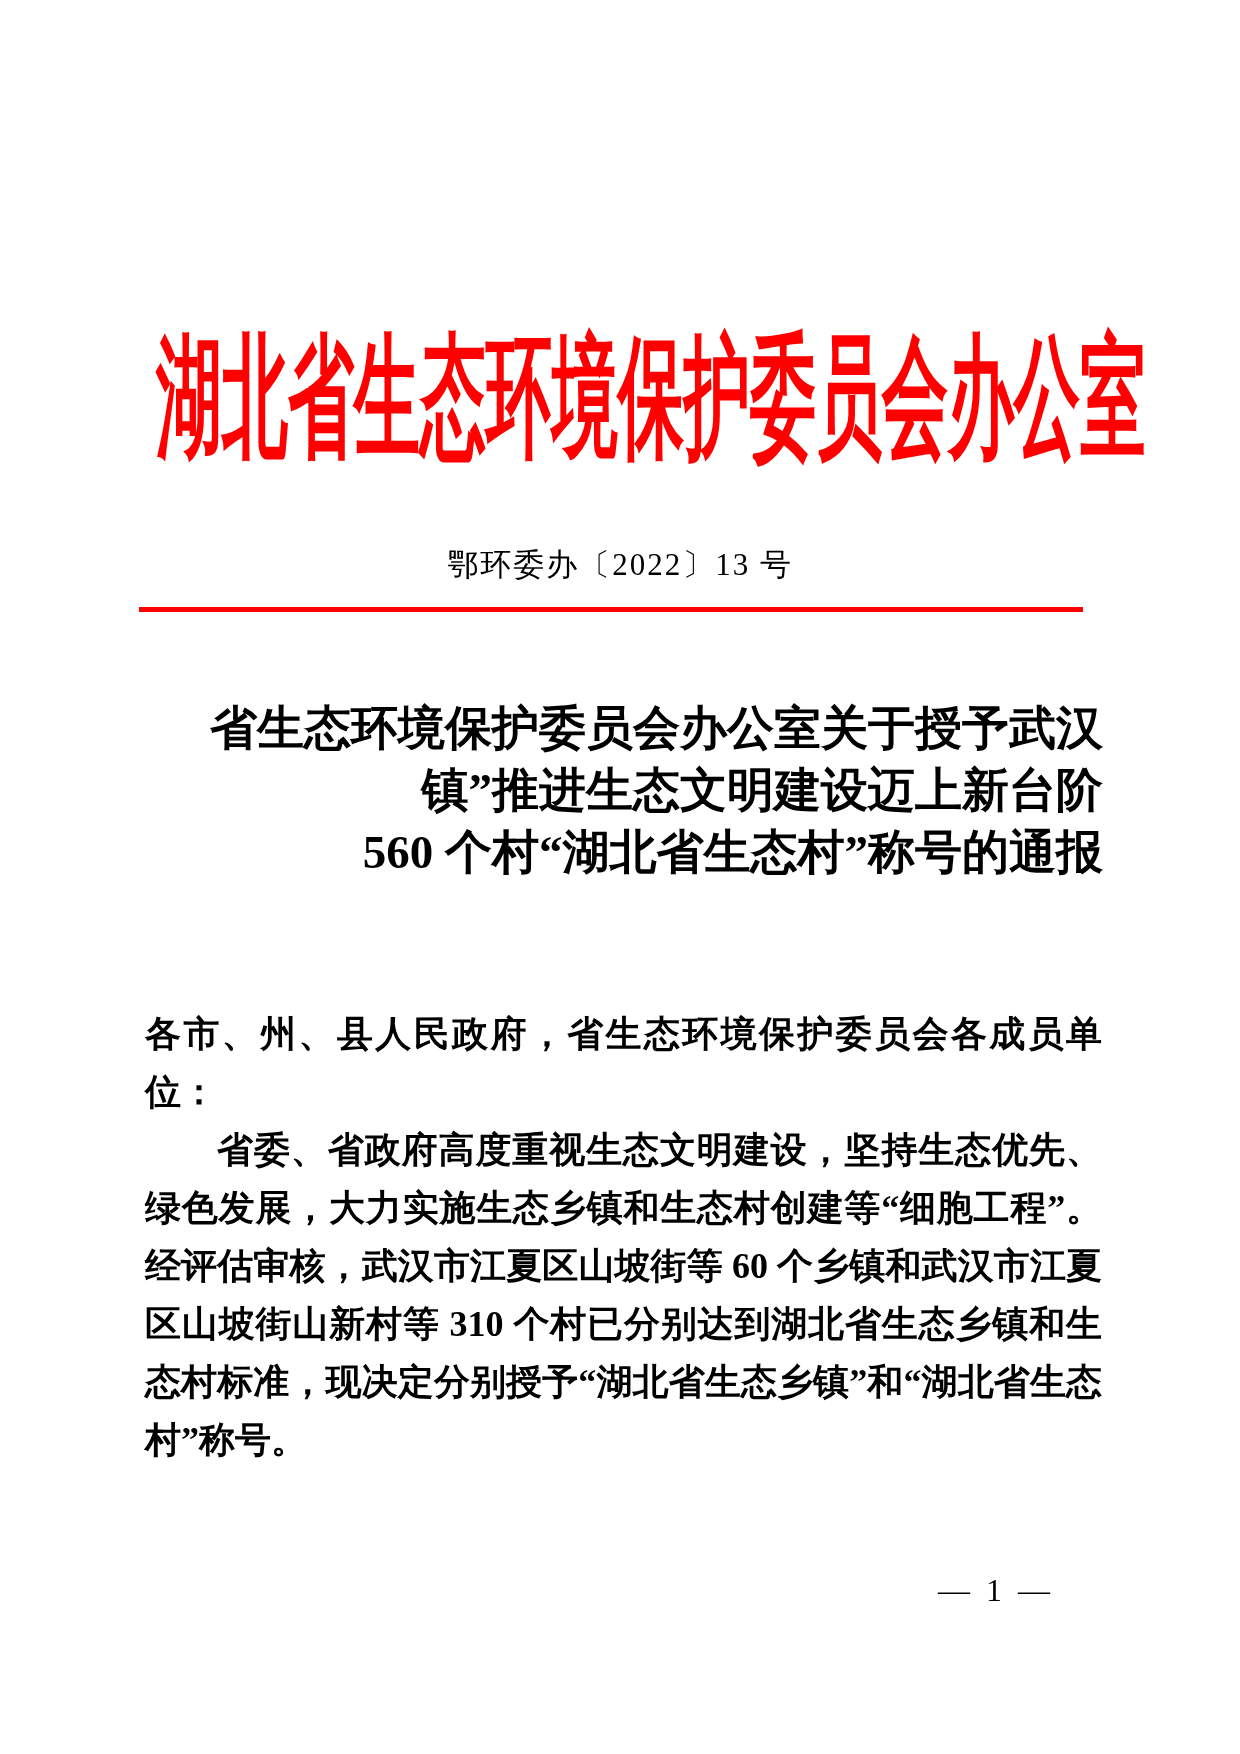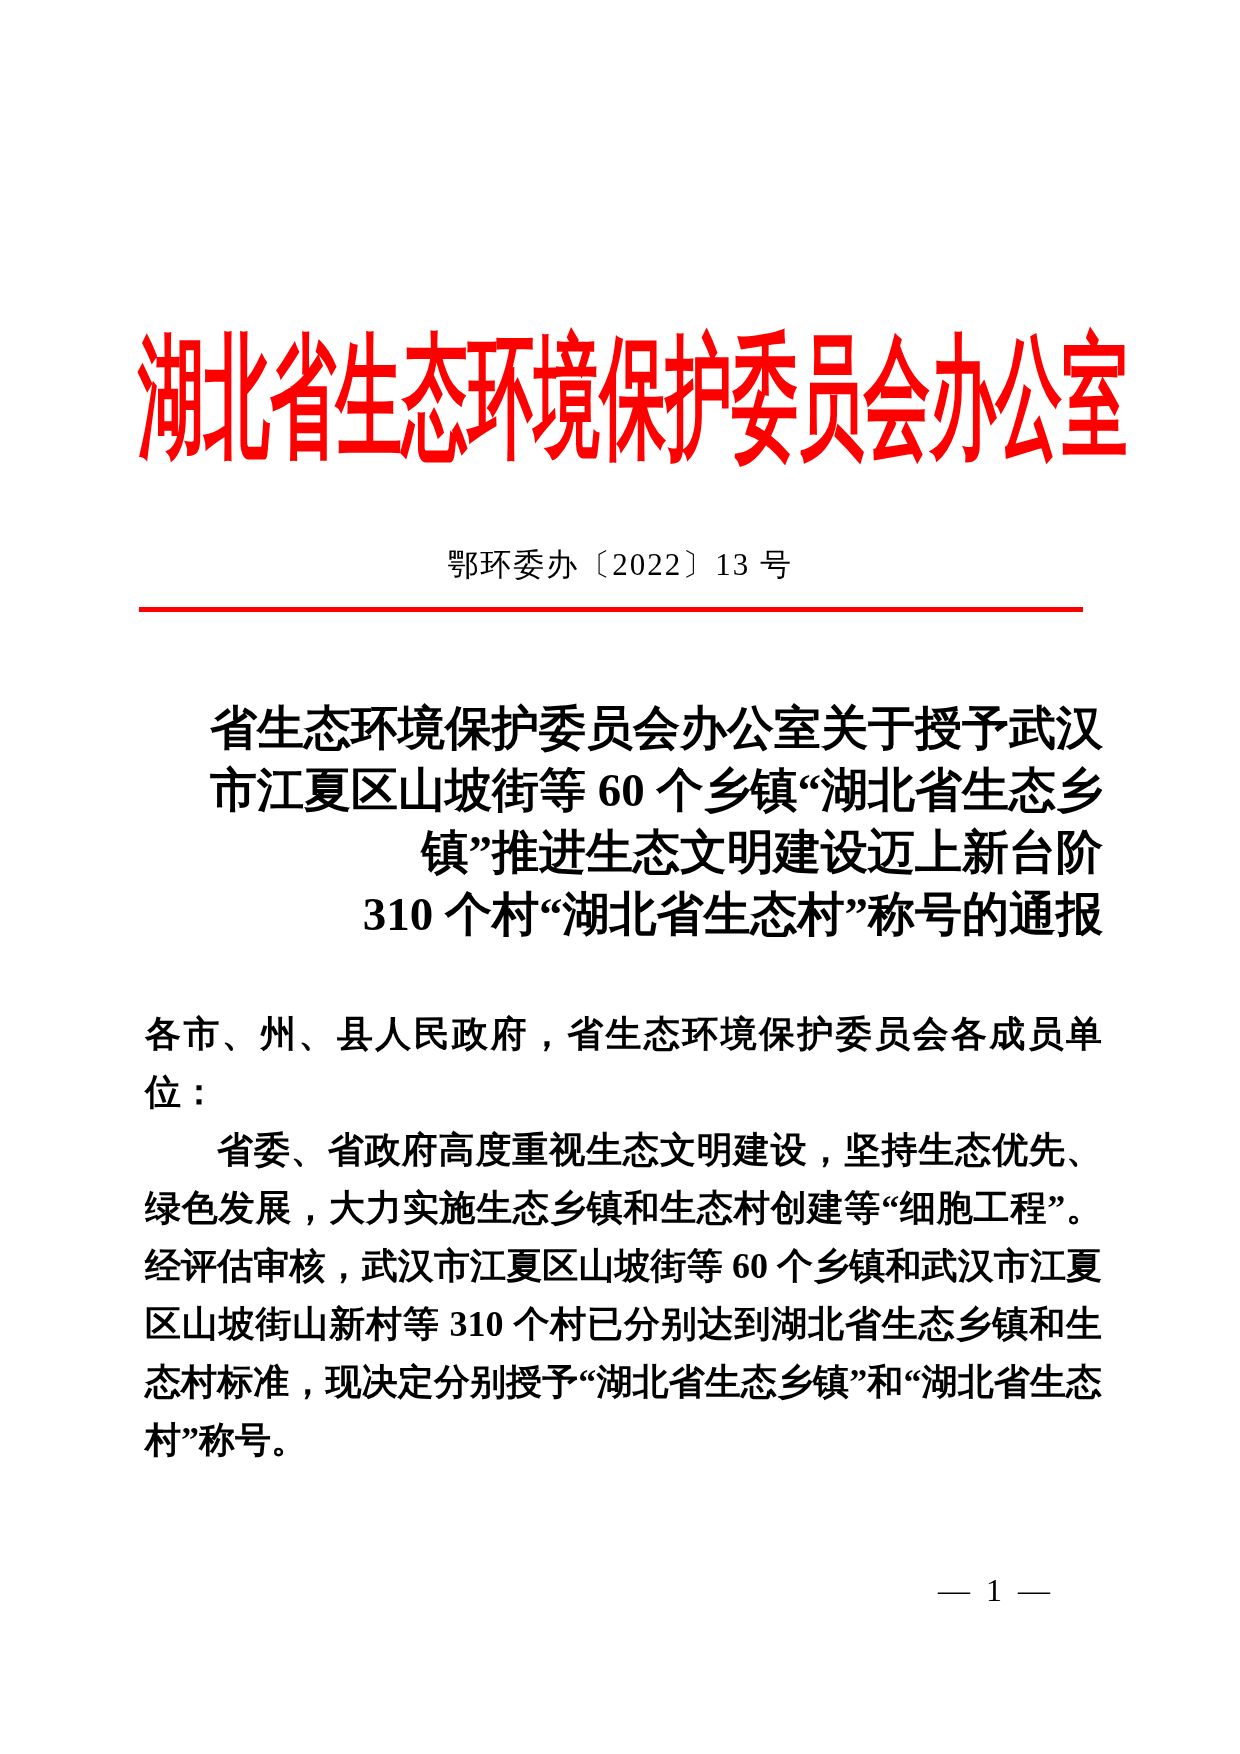--- a/index.html
+++ b/index.html
@@ -17,21 +17,21 @@
     width: 1240px;
     height: 1754px;
     background: var(--page-bg);
     overflow: hidden;
   }
 
   
   .org-title-box {
     position: absolute;
     top: 330px;
-    left: 138px;
+    left: 156px;
     width: 951px;
     height: 136px;
   }
   .org-title {
     display: block;
     width: 100%;
     font-size: 66px;
     line-height: 67px;
     font-weight: bold;
     color: var(--header-red);
@@ -115,23 +115,22 @@
   <div class="org-title-box">
     <span class="org-title">湖北省生态环境保护委员会办公室</span>
   </div>
 
   <div class="doc-number">鄂环委办〔2022〕13 号</div>
 
   <div class="red-rule"></div>
 
   <div class="doc-title">
     <div>省生态环境保护委员会办公室关于授予武汉</div>
-    <div>市江夏区山坡街等 60 个乡镇“湖北省生态乡</div>
     <div>镇”推进生态文明建设迈上新台阶</div>
-    <div>310 个村“湖北省生态村”称号的通报</div>
+    <div>560 个村“湖北省生态村”称号的通报</div>
   </div>
 
   <div class="body-text">
     <p>各市、州、县人民政府，省生态环境保护委员会各成员单位：</p>
     <p class="indent">省委、省政府高度重视生态文明建设，坚持生态优先、绿色发展，大力实施生态乡镇和生态村创建等“细胞工程”。经评估审核，武汉市江夏区山坡街等 60 个乡镇和武汉市江夏区山坡街山新村等 310 个村已分别达到湖北省生态乡镇和生态村标准，现决定分别授予“湖北省生态乡镇”和“湖北省生态村”称号。</p>
   </div>
 
   <div class="page-number">— 1 —</div>
 
 </div>

